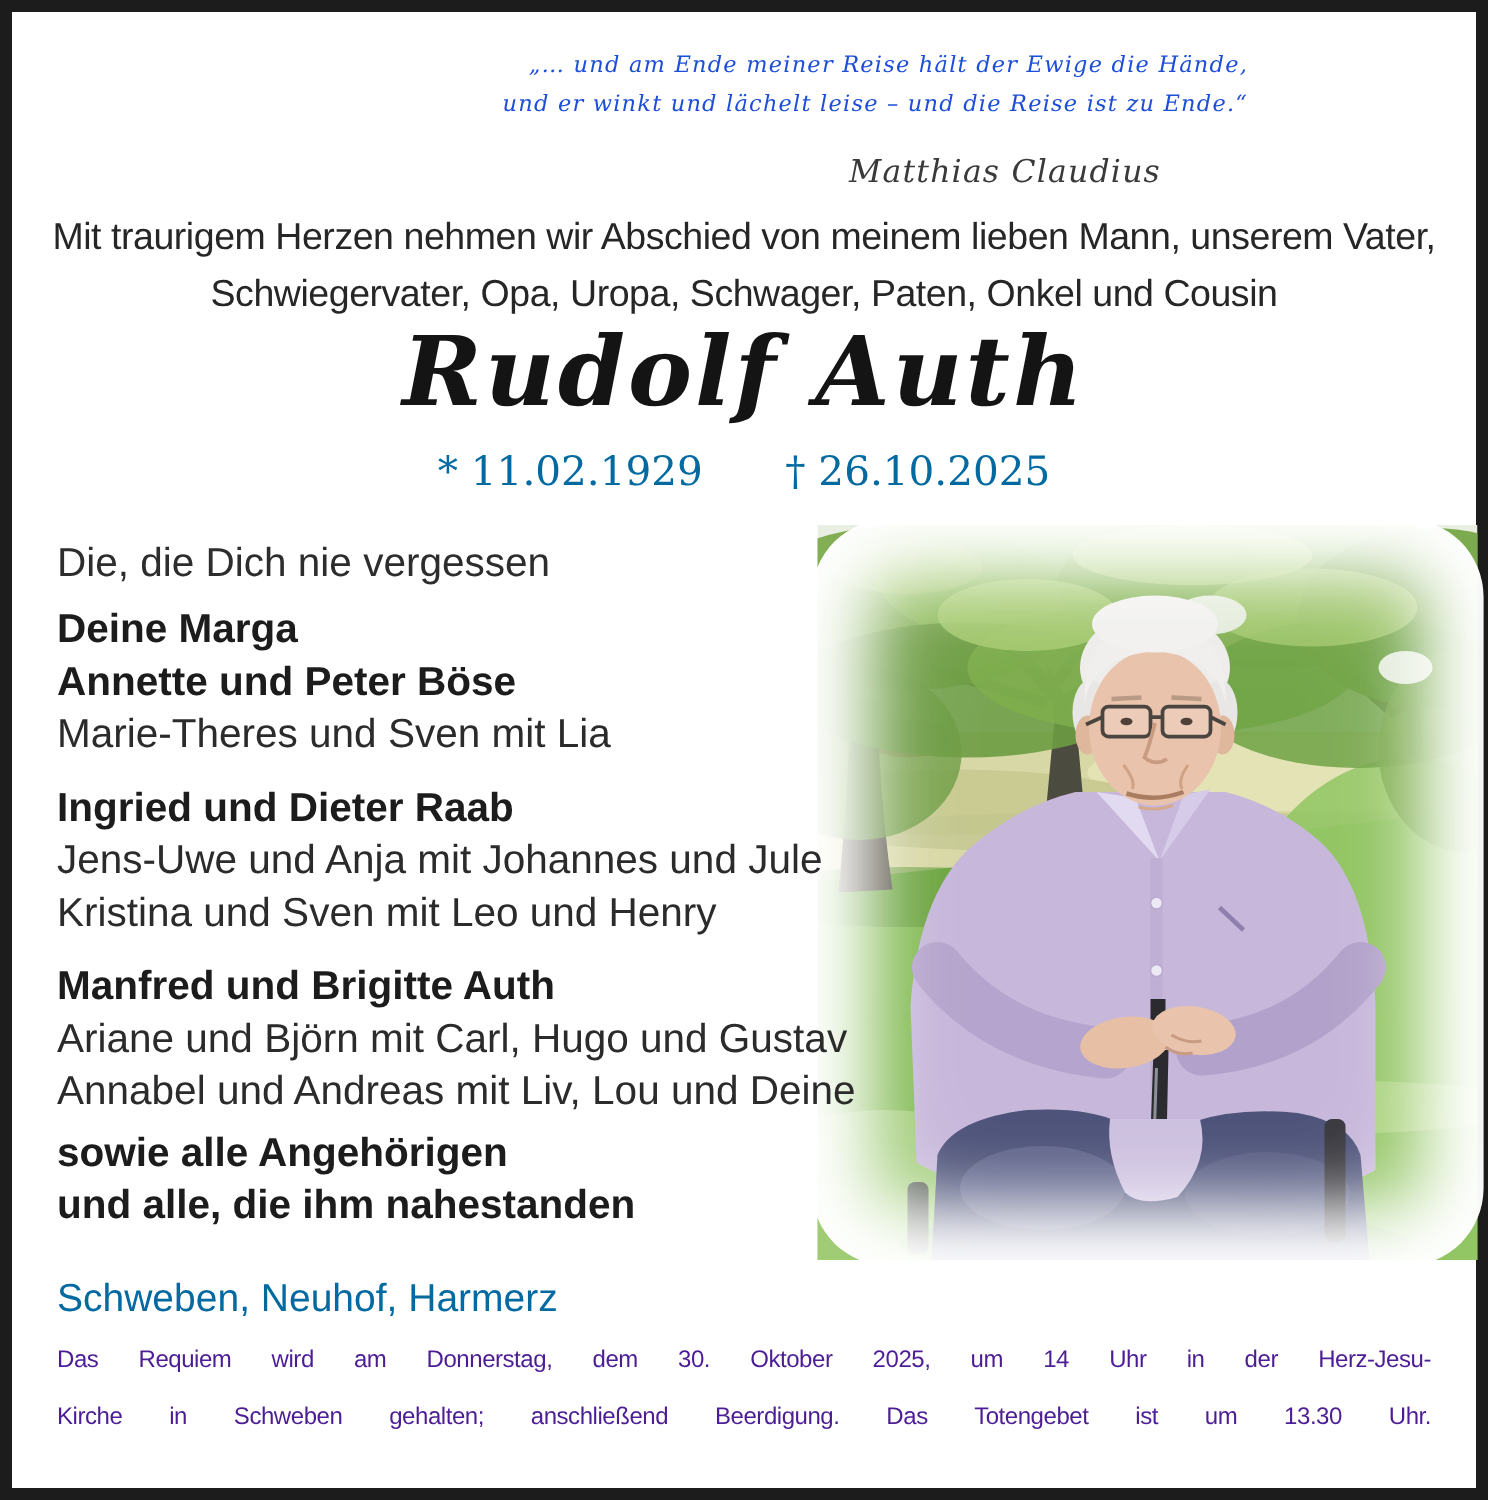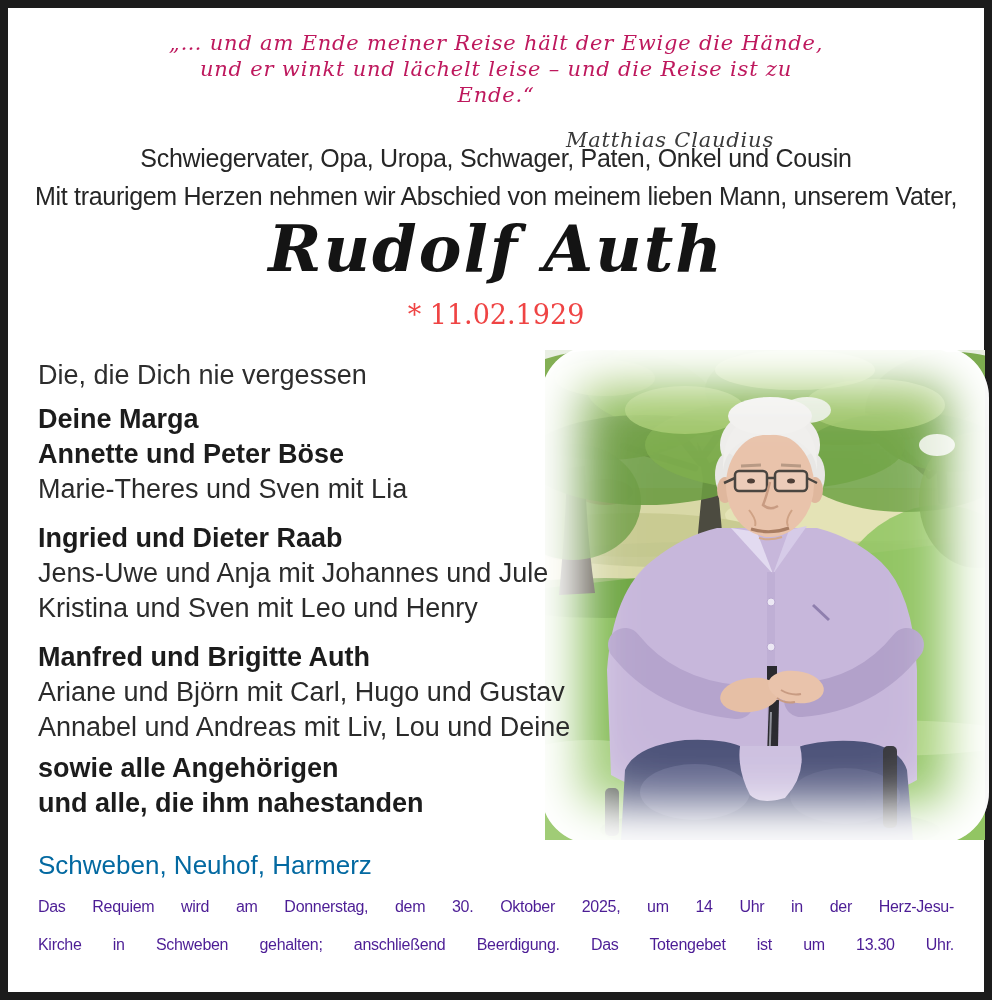--- a/index.html
+++ b/index.html
@@ -2,35 +2,35 @@
 <html><head>
 <meta charset="utf-8">
 <style>
   html,body{margin:0;padding:0;background:#ffffff;}
   .page{position:relative;width:992px;height:1000px;background:#ffffff;overflow:hidden;
         font-family:"Liberation Sans",sans-serif;color:#222;}
   .notice{position:absolute;inset:0;border:8px solid #1c1c1c;box-sizing:border-box;background:#fff;}
 
   
   .quote-block{position:absolute;top:22px;left:152px;width:672px;z-index:2;}
-  .q-line{font-family:"DejaVu Serif",serif;font-style:italic;font-size:21px;line-height:26px;
-          letter-spacing:.8px;color:#be185d;text-align:center;}
+  .q-line{font-family:"DejaVu Serif",serif;font-style:italic;font-size:15px;line-height:26px;
+          letter-spacing:.8px;color:#1d4ed8;text-align:right;}
   .q-attrib{font-family:"DejaVu Serif",serif;font-style:italic;font-size:21px;letter-spacing:.8px;
             color:#3a3a3a;text-align:right;padding-right:58px;margin-top:20px;}
 
   
   .intro{position:absolute;top:131px;left:12px;right:12px;text-align:center;z-index:2;
          font-size:25px;line-height:38px;letter-spacing:-0.3px;color:#262626;}
 
   
   .name{position:absolute;top:198px;left:0;right:0;margin:0;text-align:center;z-index:2;
         font-family:"DejaVu Serif",serif;font-style:italic;font-weight:700;
         font-size:64px;line-height:86px;letter-spacing:2px;color:#141414;}
   .dates{position:absolute;top:291px;left:0;right:0;display:flex;justify-content:center;gap:55px;z-index:2;
-         font-family:"DejaVu Serif",serif;font-size:27px;color:#ef4444;}
+         font-family:"DejaVu Serif",serif;font-size:27px;color:#0369a1;}
 
   
   .farewell{position:absolute;top:352px;left:30px;z-index:2;font-size:27px;color:#2d2d2d;}
   .mourners{position:absolute;top:394px;left:30px;z-index:2;font-size:27px;line-height:35px;color:#2b2b2b;}
   .group{margin-bottom:14px;}
   .group.tight{margin-bottom:6px;}
   .m-line.bold{font-weight:700;color:#1c1c1c;}
 
   
   .places{position:absolute;top:842px;left:30px;z-index:2;font-size:26px;color:#0369a1;}
@@ -50,28 +50,29 @@
 <div class="page">
   <div class="notice">
 
     <div class="quote-block">
       <div class="q-line">„… und am Ende meiner Reise hält der Ewige die Hände,</div>
       <div class="q-line">und er winkt und lächelt leise – und die Reise ist zu Ende.“</div>
       <div class="q-attrib">Matthias Claudius</div>
     </div>
 
     <div class="intro">
+      <div>Mit traurigem Herzen nehmen wir Abschied von meinem lieben Mann, unserem Vater,</div>
       <div>Schwiegervater, Opa, Uropa, Schwager, Paten, Onkel und Cousin</div>
-      <div>Mit traurigem Herzen nehmen wir Abschied von meinem lieben Mann, unserem Vater,</div>
     </div>
 
     <h1 class="name">Rudolf Auth</h1>
 
     <div class="dates">
       <span>* 11.02.1929</span>
+      <span>† 26.10.2025</span>
     </div>
 
     <div class="photo-wrap">
       <svg viewBox="0 0 440 490" width="440" height="490">
 
         <rect x="0" y="0" width="440" height="220" fill="#e9efe3"></rect>
 
         <g>
           <rect x="0" y="138" width="440" height="105" fill="#d8d8a6"></rect>
           <ellipse cx="330" cy="165" rx="150" ry="26" fill="#e4e3b6"></ellipse>

